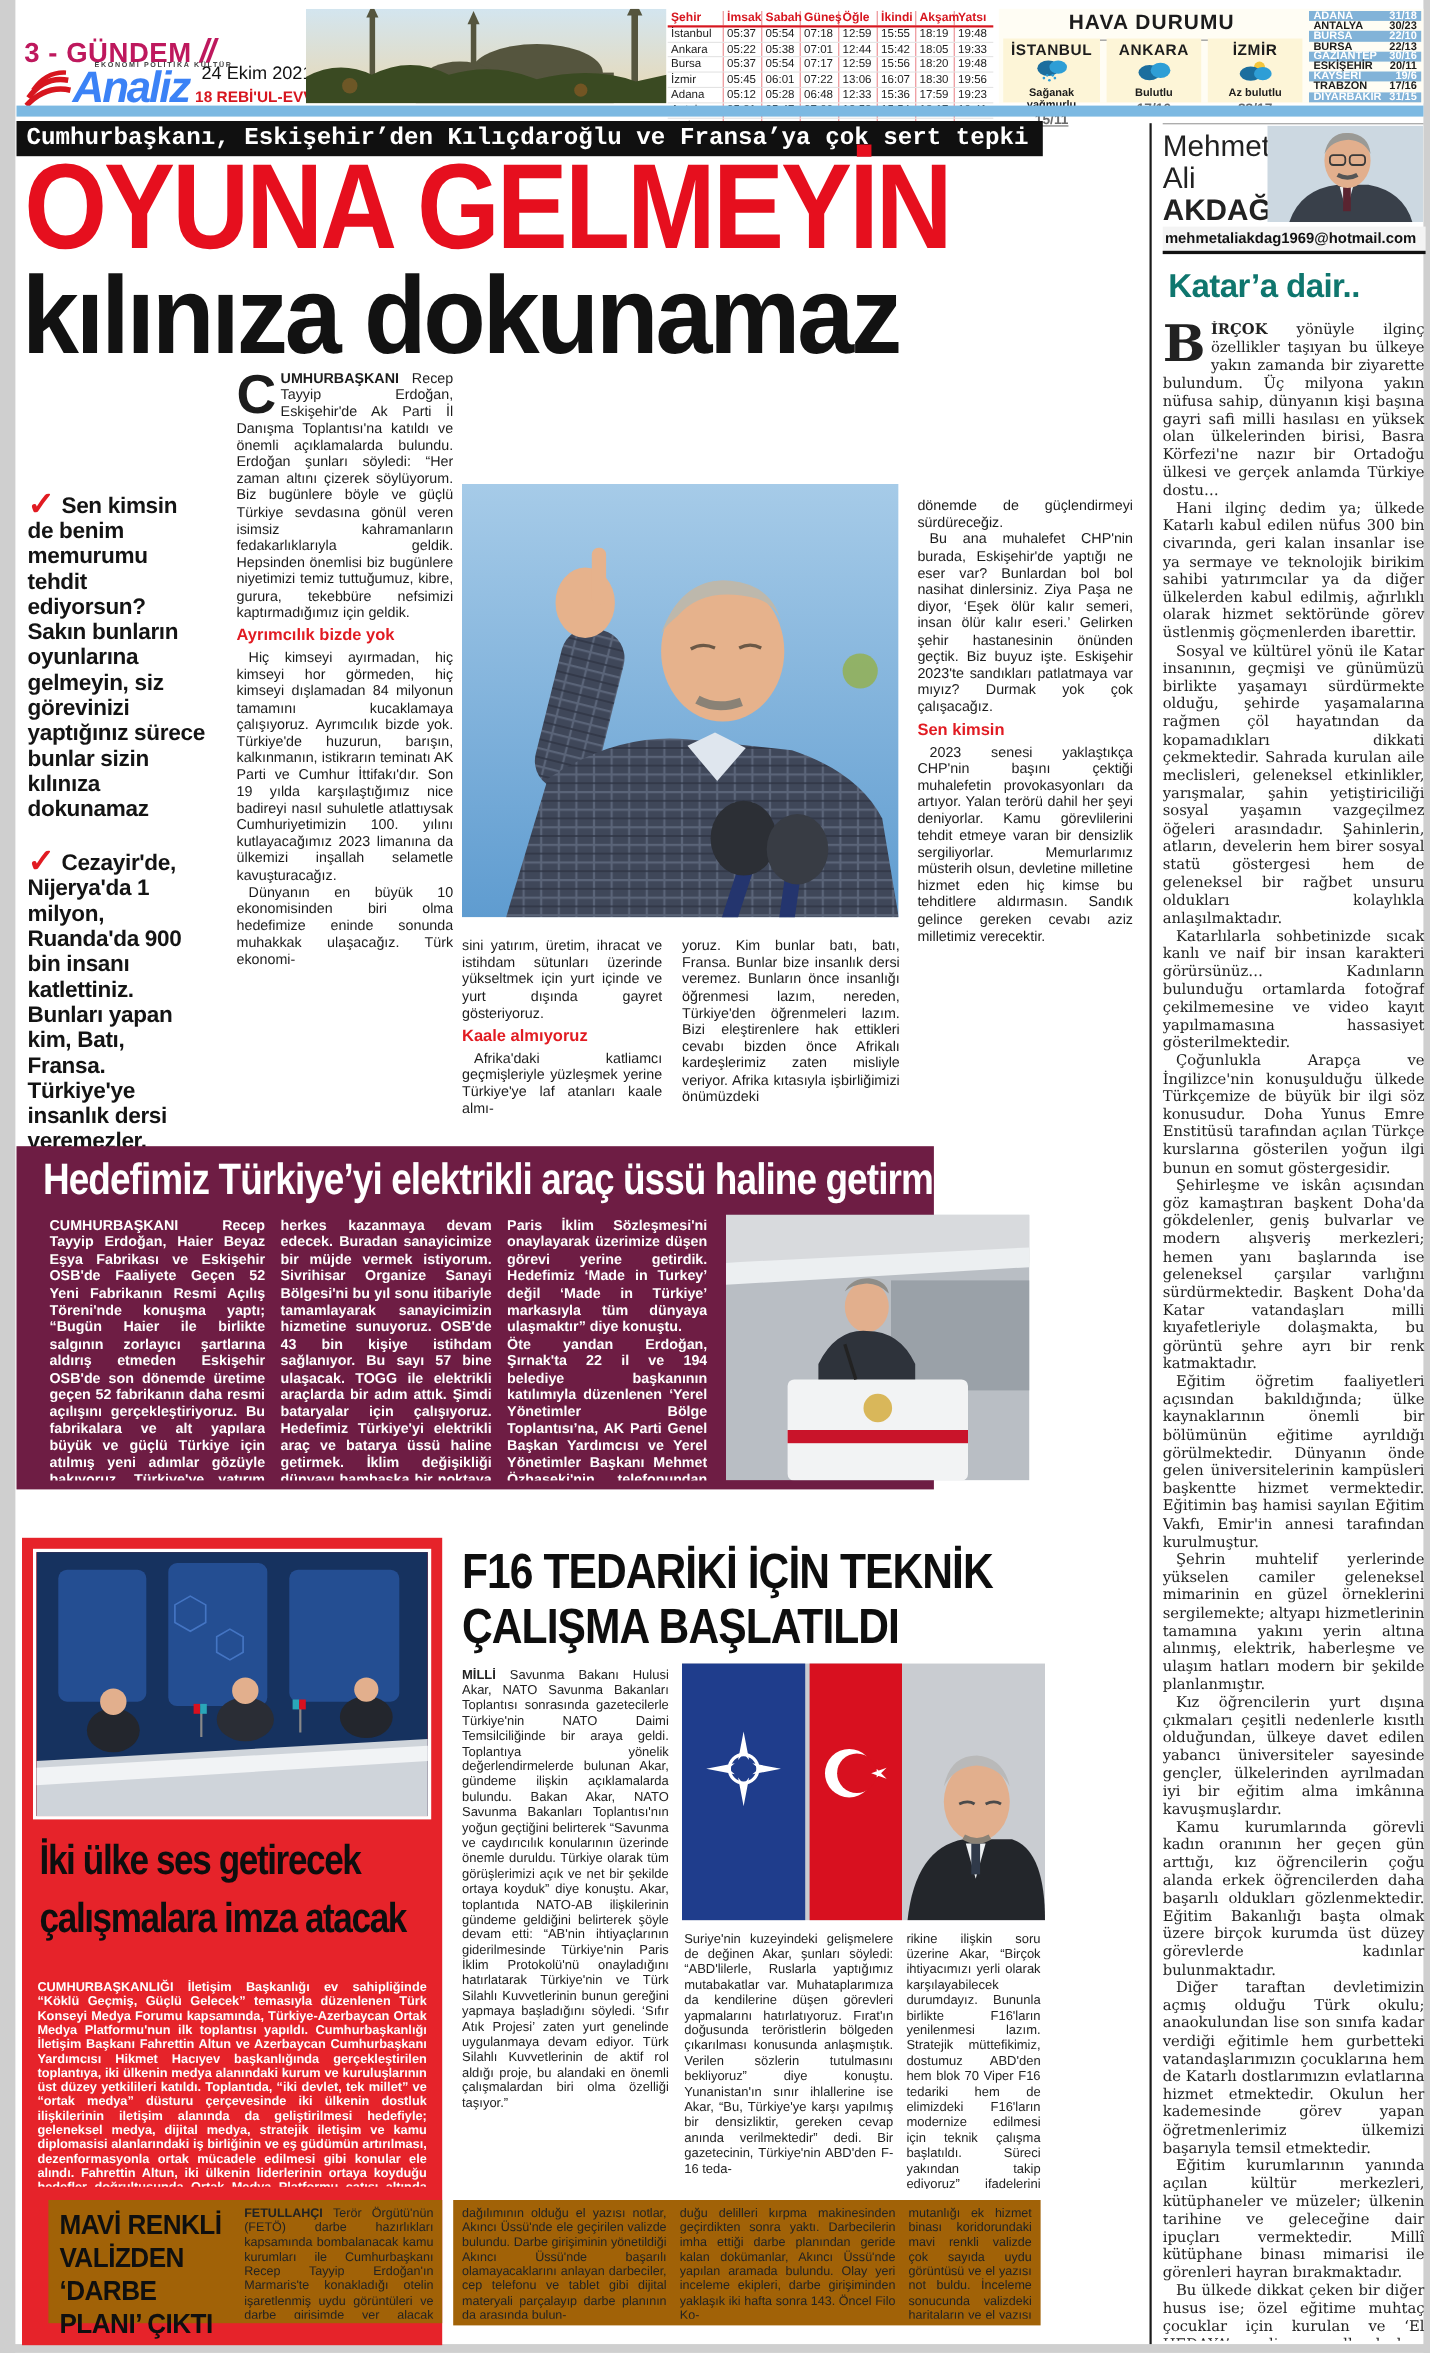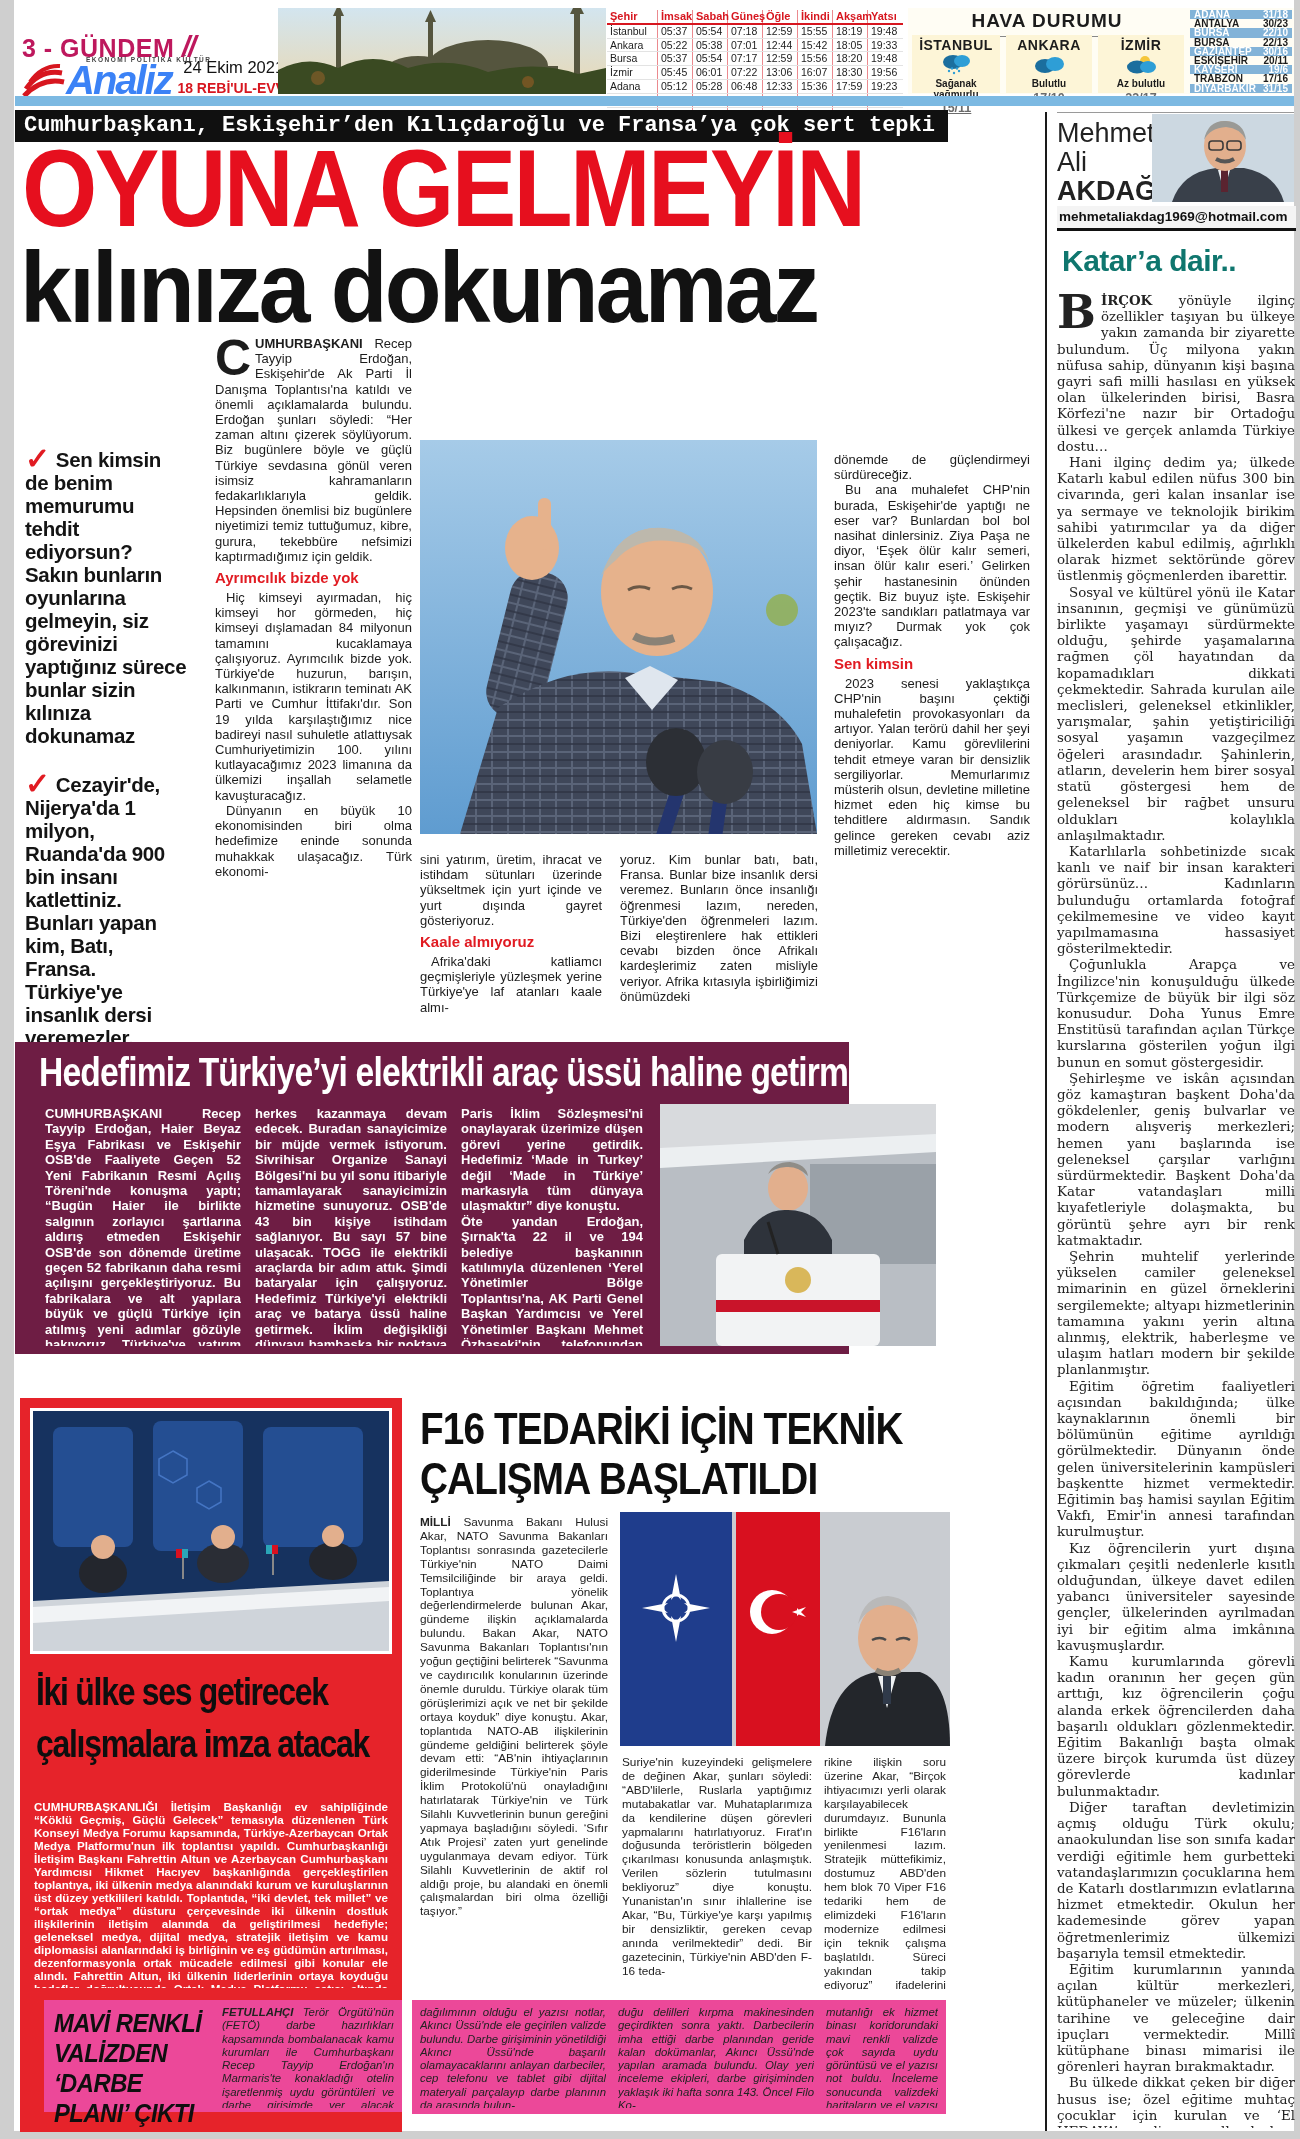--- a/index.html
+++ b/index.html
@@ -55,21 +55,21 @@
   .bt-w p{margin:0;text-indent:0;}
   
   .redbox{background:#e6232a;}
   .media-head{color:#0e0e0e;font-weight:900;font-size:38px;line-height:52px;letter-spacing:-1.5px;
               transform:scaleX(.84);transform-origin:left top;white-space:nowrap;}
   .bt-r{font-size:11.6px;line-height:13px;font-weight:700;color:#fff;text-align:justify;}
   
   .f16-head{color:#0e0e0e;font-weight:900;font-size:45px;line-height:50px;letter-spacing:-1px;
             transform:scaleX(.86);transform-origin:left top;white-space:nowrap;}
   
-  .beige{background:#ec4899;font-style:italic;}
+  .beige{background:#a16207;}
   .mavi-head{font-weight:900;font-size:25px;line-height:30px;letter-spacing:-.5px;color:#0f0f0f;
              transform:scaleX(.95);transform-origin:left top;}
   .bt-s{font-size:11.4px;line-height:13.3px;text-align:justify;color:#222;}
   .bt-s p{margin:0;}
   
   .colrule{background:#1a1a1a;width:1.5px;}
   .cname{font-size:27px;line-height:29px;color:#222;font-weight:500;}
   .cname .sur{font-weight:900;}
   .cmail{font-size:13.5px;font-weight:bold;border-bottom:3px solid #111;padding:3px 0 4px 2px;background:#f4f4f4;}
   .ctitle{font-size:30px;font-weight:900;letter-spacing:-.5px;color:#0f766e;}
@@ -398,22 +398,22 @@
   </div>
   <a class="abs cmail" style="left:1057px;top:206px;width:237px;text-decoration:none;color:#111;">mehmetaliakdag1969@hotmail.com</a>
   <div class="abs ctitle" style="left:1062px;top:244px;">Katar’a dair..</div>
   <div class="abs bt-serif" style="left:1057px;top:292px;width:238px;height:1836px;overflow:hidden;">
       <p class="nofirst"><span class="dropcap">B</span><b class="lead">İRÇOK </b>yönüyle ilginç özellikler taşıyan bu ülkeye yakın zamanda bir ziyarette bulundum. Üç milyona yakın nüfusa sahip, dünyanın kişi başına gayri safi milli hasılası en yüksek olan ülkelerinden birisi, Basra Körfezi'ne nazır bir Ortadoğu ülkesi ve gerçek anlamda Türkiye dostu…</p>
       <p>Hani ilginç dedim ya; ülkede Katarlı kabul edilen nüfus 300 bin civarında, geri kalan insanlar ise ya sermaye ve teknolojik birikim sahibi yatırımcılar ya da diğer ülkelerden kabul edilmiş, ağırlıklı olarak hizmet sektöründe görev üstlenmiş göçmenlerden ibarettir.</p>
       <p>Sosyal ve kültürel yönü ile Katar insanının, geçmişi ve günümüzü birlikte yaşamayı sürdürmekte olduğu, şehirde yaşamalarına rağmen çöl hayatından da kopamadıkları dikkati çekmektedir. Sahrada kurulan aile meclisleri, geleneksel etkinlikler, yarışmalar, şahin yetiştiriciliği sosyal yaşamın vazgeçilmez öğeleri arasındadır. Şahinlerin, atların, develerin hem birer sosyal statü göstergesi hem de geleneksel bir rağbet unsuru oldukları kolaylıkla anlaşılmaktadır.</p>
       <p>Katarlılarla sohbetinizde sıcak kanlı ve naif bir insan karakteri görürsünüz… Kadınların bulunduğu ortamlarda fotoğraf çekilmemesine ve video kayıt yapılmamasına hassasiyet gösterilmektedir.</p>
       <p>Çoğunlukla Arapça ve İngilizce'nin konuşulduğu ülkede Türkçemize de büyük bir ilgi söz konusudur. Doha Yunus Emre Enstitüsü tarafından açılan Türkçe kurslarına gösterilen yoğun ilgi bunun en somut göstergesidir.</p>
       <p>Şehirleşme ve iskân açısından göz kamaştıran başkent Doha'da gökdelenler, geniş bulvarlar ve modern alışveriş merkezleri; hemen yanı başlarında ise geleneksel çarşılar varlığını sürdürmektedir. Başkent Doha'da Katar vatandaşları milli kıyafetleriyle dolaşmakta, bu görüntü şehre ayrı bir renk katmaktadır.</p>
+      <p>Eğitim öğretim faaliyetleri açısından bakıldığında; ülke kaynaklarının önemli bir bölümünün eğitime ayrıldığı görülmektedir. Dünyanın önde gelen üniversitelerinin kampüsleri başkentte hizmet vermektedir. Eğitimin baş hamisi sayılan Eğitim Vakfı, Emir'in annesi tarafından kurulmuştur.</p>
       <p>Şehrin muhtelif yerlerinde yükselen camiler geleneksel mimarinin en güzel örneklerini sergilemekte; altyapı hizmetlerinin tamamına yakını yerin altına alınmış, elektrik, haberleşme ve ulaşım hatları modern bir şekilde planlanmıştır.</p>
-      <p>Eğitim öğretim faaliyetleri açısından bakıldığında; ülke kaynaklarının önemli bir bölümünün eğitime ayrıldığı görülmektedir. Dünyanın önde gelen üniversitelerinin kampüsleri başkentte hizmet vermektedir. Eğitimin baş hamisi sayılan Eğitim Vakfı, Emir'in annesi tarafından kurulmuştur.</p>
       <p>Kız öğrencilerin yurt dışına çıkmaları çeşitli nedenlerle kısıtlı olduğundan, ülkeye davet edilen yabancı üniversiteler sayesinde gençler, ülkelerinden ayrılmadan iyi bir eğitim alma imkânına kavuşmuşlardır.</p>
       <p>Kamu kurumlarında görevli kadın oranının her geçen gün arttığı, kız öğrencilerin çoğu alanda erkek öğrencilerden daha başarılı oldukları gözlenmektedir. Eğitim Bakanlığı başta olmak üzere birçok kurumda üst düzey görevlerde kadınlar bulunmaktadır.</p>
       <p>Diğer taraftan devletimizin açmış olduğu Türk okulu; anaokulundan lise son sınıfa kadar verdiği eğitimle hem gurbetteki vatandaşlarımızın çocuklarına hem de Katarlı dostlarımızın evlatlarına hizmet etmektedir. Okulun her kademesinde görev yapan öğretmenlerimiz ülkemizi başarıyla temsil etmektedir.</p>
       <p>Eğitim kurumlarının yanında açılan kültür merkezleri, kütüphaneler ve müzeler; ülkenin tarihine ve geleceğine dair ipuçları vermektedir. Millî kütüphane binası mimarisi ile görenleri hayran bırakmaktadır.</p>
       <p>Bu ülkede dikkat çeken bir diğer husus ise; özel eğitime muhtaç çocuklar için kurulan ve ‘El HEDAYA’ diye adlandırılan, Emir'in eşinin himayesinde faaliyet gösteren eğitim kurumudur.</p>
     </div>
 
   <div class="abs maroon" style="left:15px;top:1042px;width:834px;height:312px;">
     <div class="abs maroon-title" style="left:24px;top:8px;">Hedefimiz Türkiye’yi elektrikli araç üssü haline getirmek</div>
     <div class="abs bt-w" style="left:30px;top:64px;width:196px;height:240px;overflow:hidden;">

